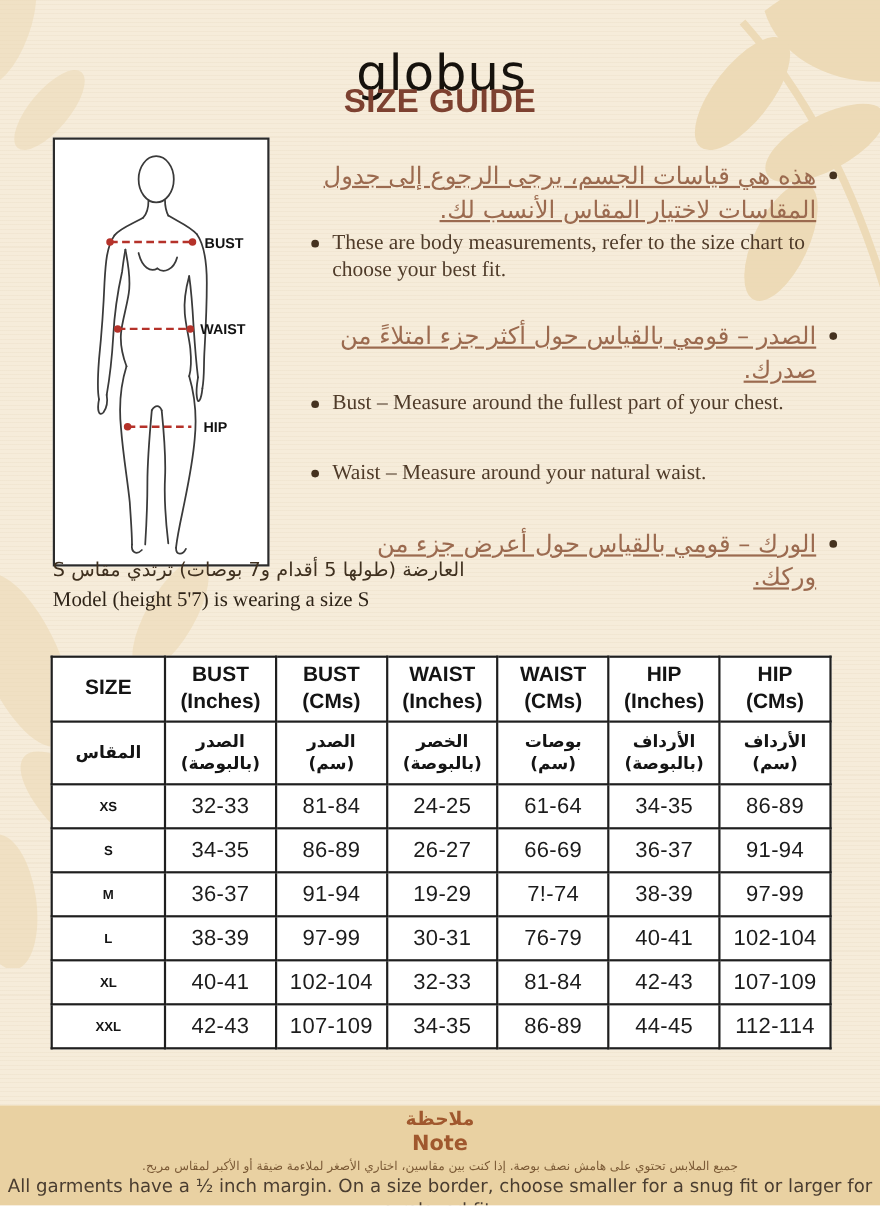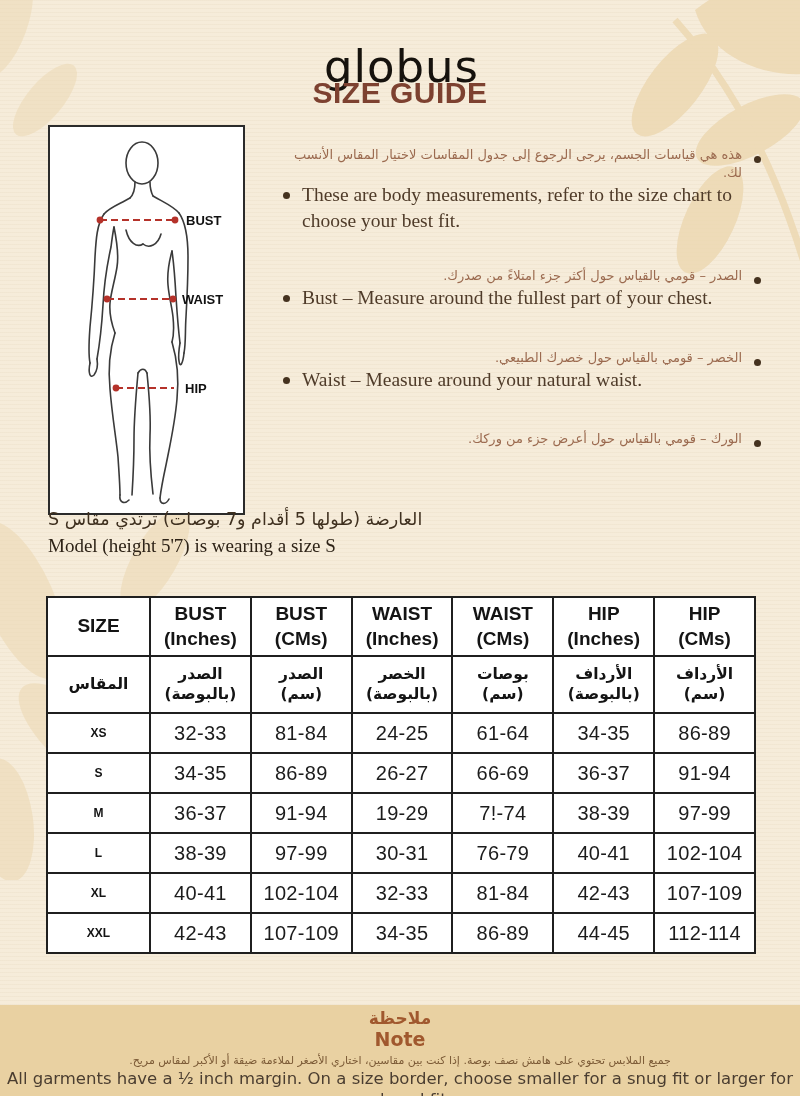--- a/index.html
+++ b/index.html
@@ -39,22 +39,23 @@
   .bgroup.g2 { margin-bottom:38px; }
   .bgroup.g3 { margin-bottom:38px; }
   .bline { display:flex; align-items:flex-start; }
   .bline .dot {
     flex:0 0 auto; width:7px; height:7px; border-radius:50%;
     background:#45321f; margin-top:10px;
   }
   .bline.ar .dot { margin-left:12px; }
   .bline.en .dot { margin-right:12px; }
   .bline.ar .txt {
-    font-family:"DejaVu Sans", sans-serif; font-size:13px; line-height:1.4;
+    font-family:"DejaVu Sans", sans-serif; font-size:22px; line-height:1.4;
     color:var(--arabic-text,#9b6a4f);
+    text-decoration:underline;
   }
   .bline.en .txt {
     font-family:"Liberation Serif", serif; font-size:19.5px; line-height:1.3;
     color:var(--english-text,#4f3b29);
   }
 
   .model-note { position:absolute; left:48px; top:508px; width:430px; }
   .model-note .ar {
     direction:rtl; text-align:left;
     font-family:"DejaVu Sans", sans-serif; font-size:17.5px; color:#3f301f; line-height:1.35;
@@ -178,24 +179,20 @@
         <div class="bline ar" dir="rtl">
           <span class="dot"></span>
           <span class="txt">الصدر – قومي بالقياس حول أكثر جزء امتلاءً من صدرك.</span>
         </div>
         <div class="bline en">
           <span class="dot"></span>
           <span class="txt">Bust – Measure around the fullest part of your chest.</span>
         </div>
       </div>
       <div class="bgroup g3">
-        <div class="bline ar" dir="rtl">
-          <span class="dot"></span>
-          <span class="txt">الخصر – قومي بالقياس حول خصرك الطبيعي.</span>
-        </div>
         <div class="bline en">
           <span class="dot"></span>
           <span class="txt">Waist – Measure around your natural waist.</span>
         </div>
       </div>
       <div class="bgroup">
         <div class="bline ar" dir="rtl">
           <span class="dot"></span>
           <span class="txt">الورك – قومي بالقياس حول أعرض جزء من وركك.</span>
         </div>

